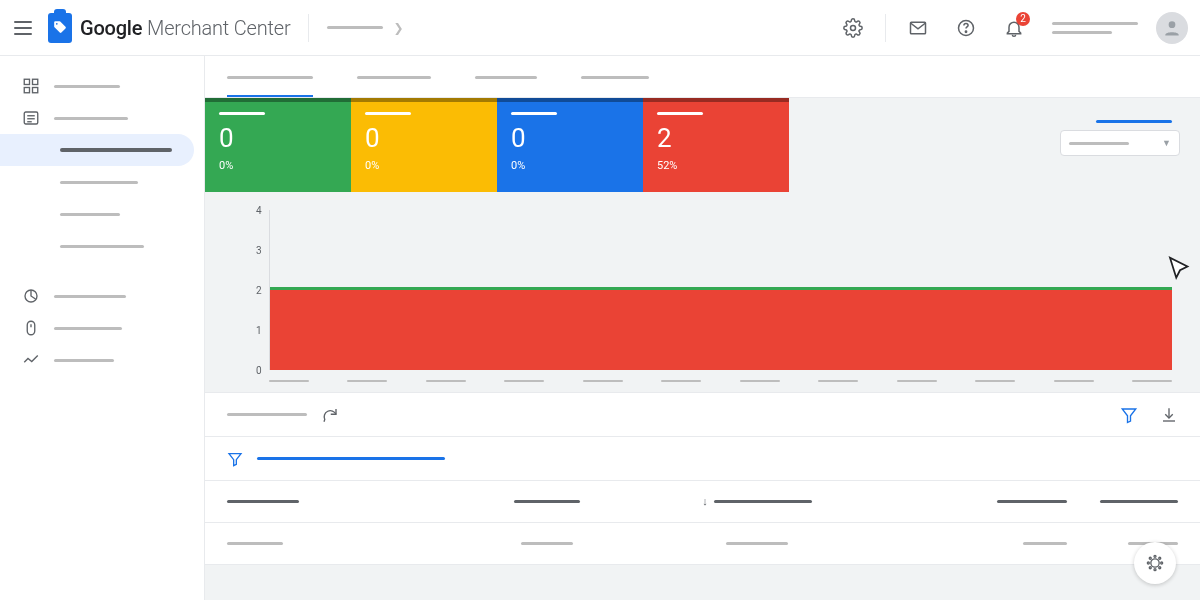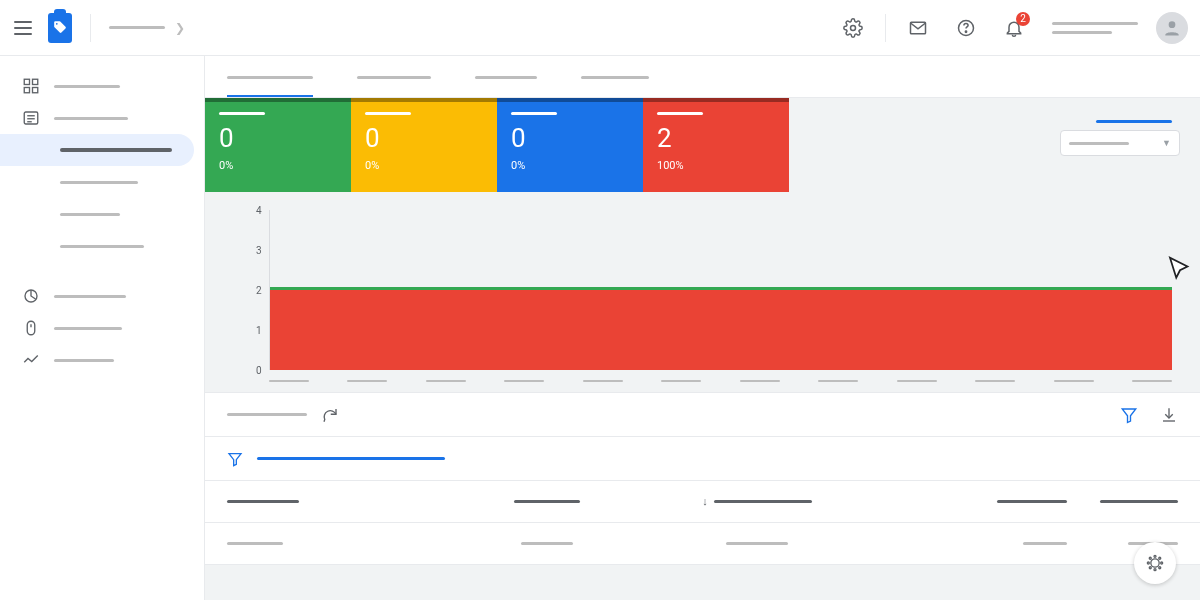--- a/index.html
+++ b/index.html
@@ -105,20 +105,23 @@
       <span></span>
       <span></span>
       <span></span>
     </div>
   <div class="logo">
     <div class="tag-icon">
       <svg width="14" height="14" viewBox="0 0 24 24" fill="#fff">
           <path d="M21.41 11.58l-9-9A2 2 0 0011 2H4a2 2 0 00-2 2v7a2 2 0 00.59 1.41l9 9a2 2 0 002.83 0l7-7a2 2 0 000-2.83zM6.5 8A1.5 1.5 0 118 6.5 1.5 1.5 0 016.5 8z"></path>
         </svg>
     </div>
+    <div class="logo-text">
+      <b>Google</b> <span>Merchant Center</span>
+    </div>
   </div>
   <div class="vsep"></div>
   <div class="crumb">
     <span class="ph" style="width:56px"></span>
     <span class="chev">❯</span>
   </div>
   <div class="header-right">
     <div class="icon-btn">
       <svg viewBox="0 0 24 24" fill="none" stroke="currentColor" stroke-width="1.8">
           <circle cx="12" cy="12" r="3"></circle>
@@ -240,21 +243,21 @@
         <div class="card blue">
           <div class="card-border"></div>
           <div class="card-ph"></div>
           <div class="big">0</div>
           <div class="pct">0%</div>
         </div>
         <div class="card red">
           <div class="card-border"></div>
           <div class="card-ph"></div>
           <div class="big">2</div>
-          <div class="pct">100%</div>
+          <div class="pct">52%</div>
         </div>
         <div class="cards-right">
           <div class="link-ph"></div>
           <div class="dropdown">
             <span class="ph"></span>
               <span class="dd-chev">▼</span>
           </div>
         </div>
       </div>
 

